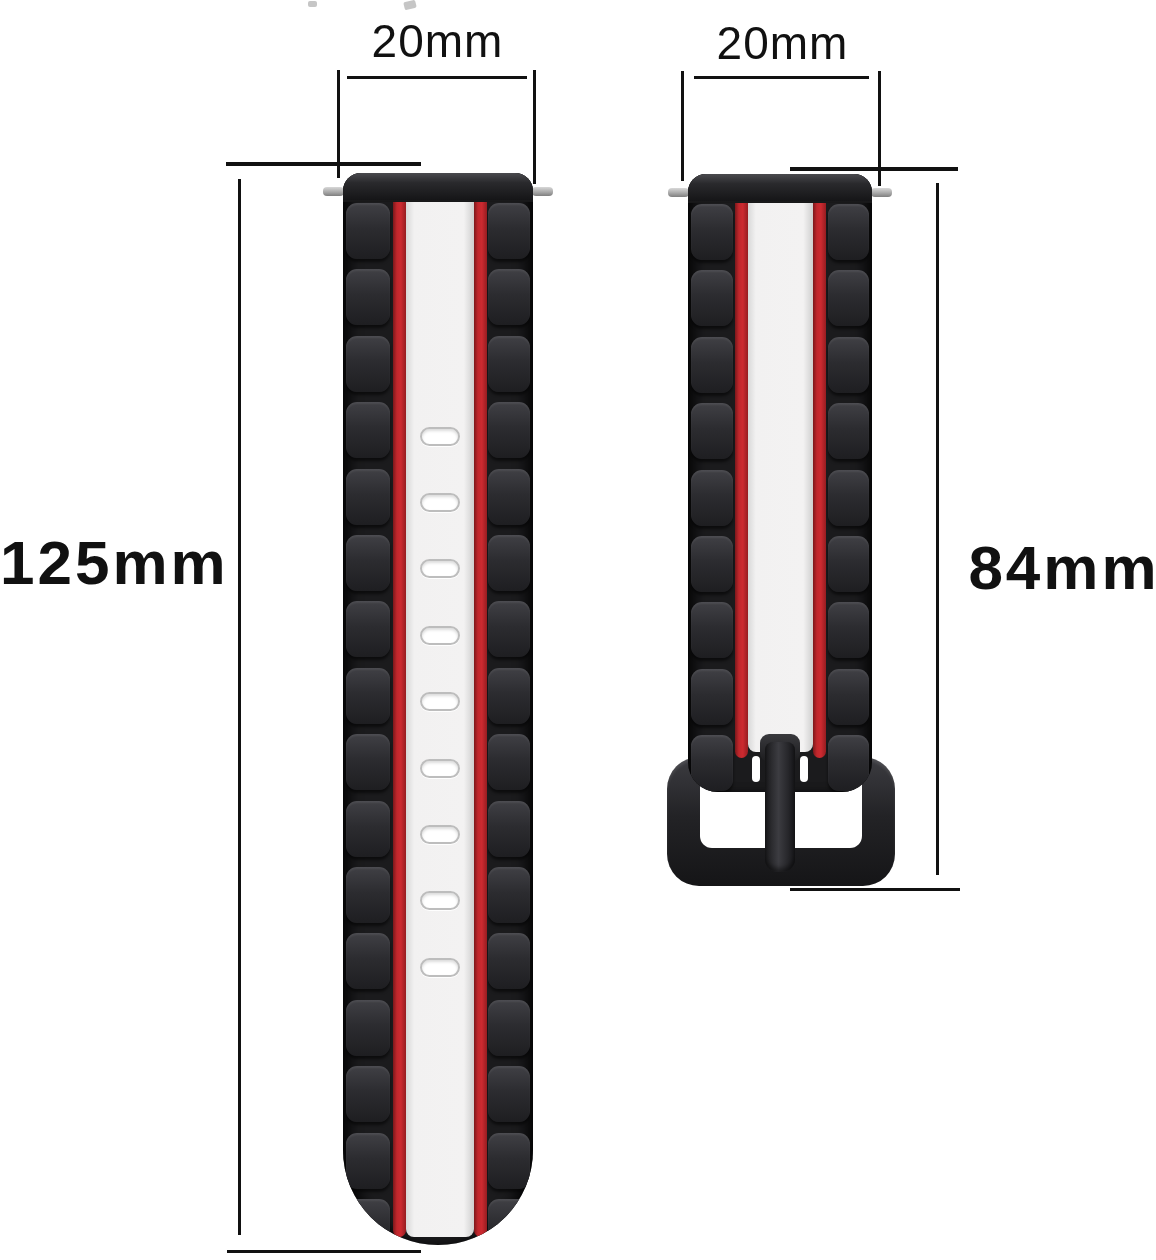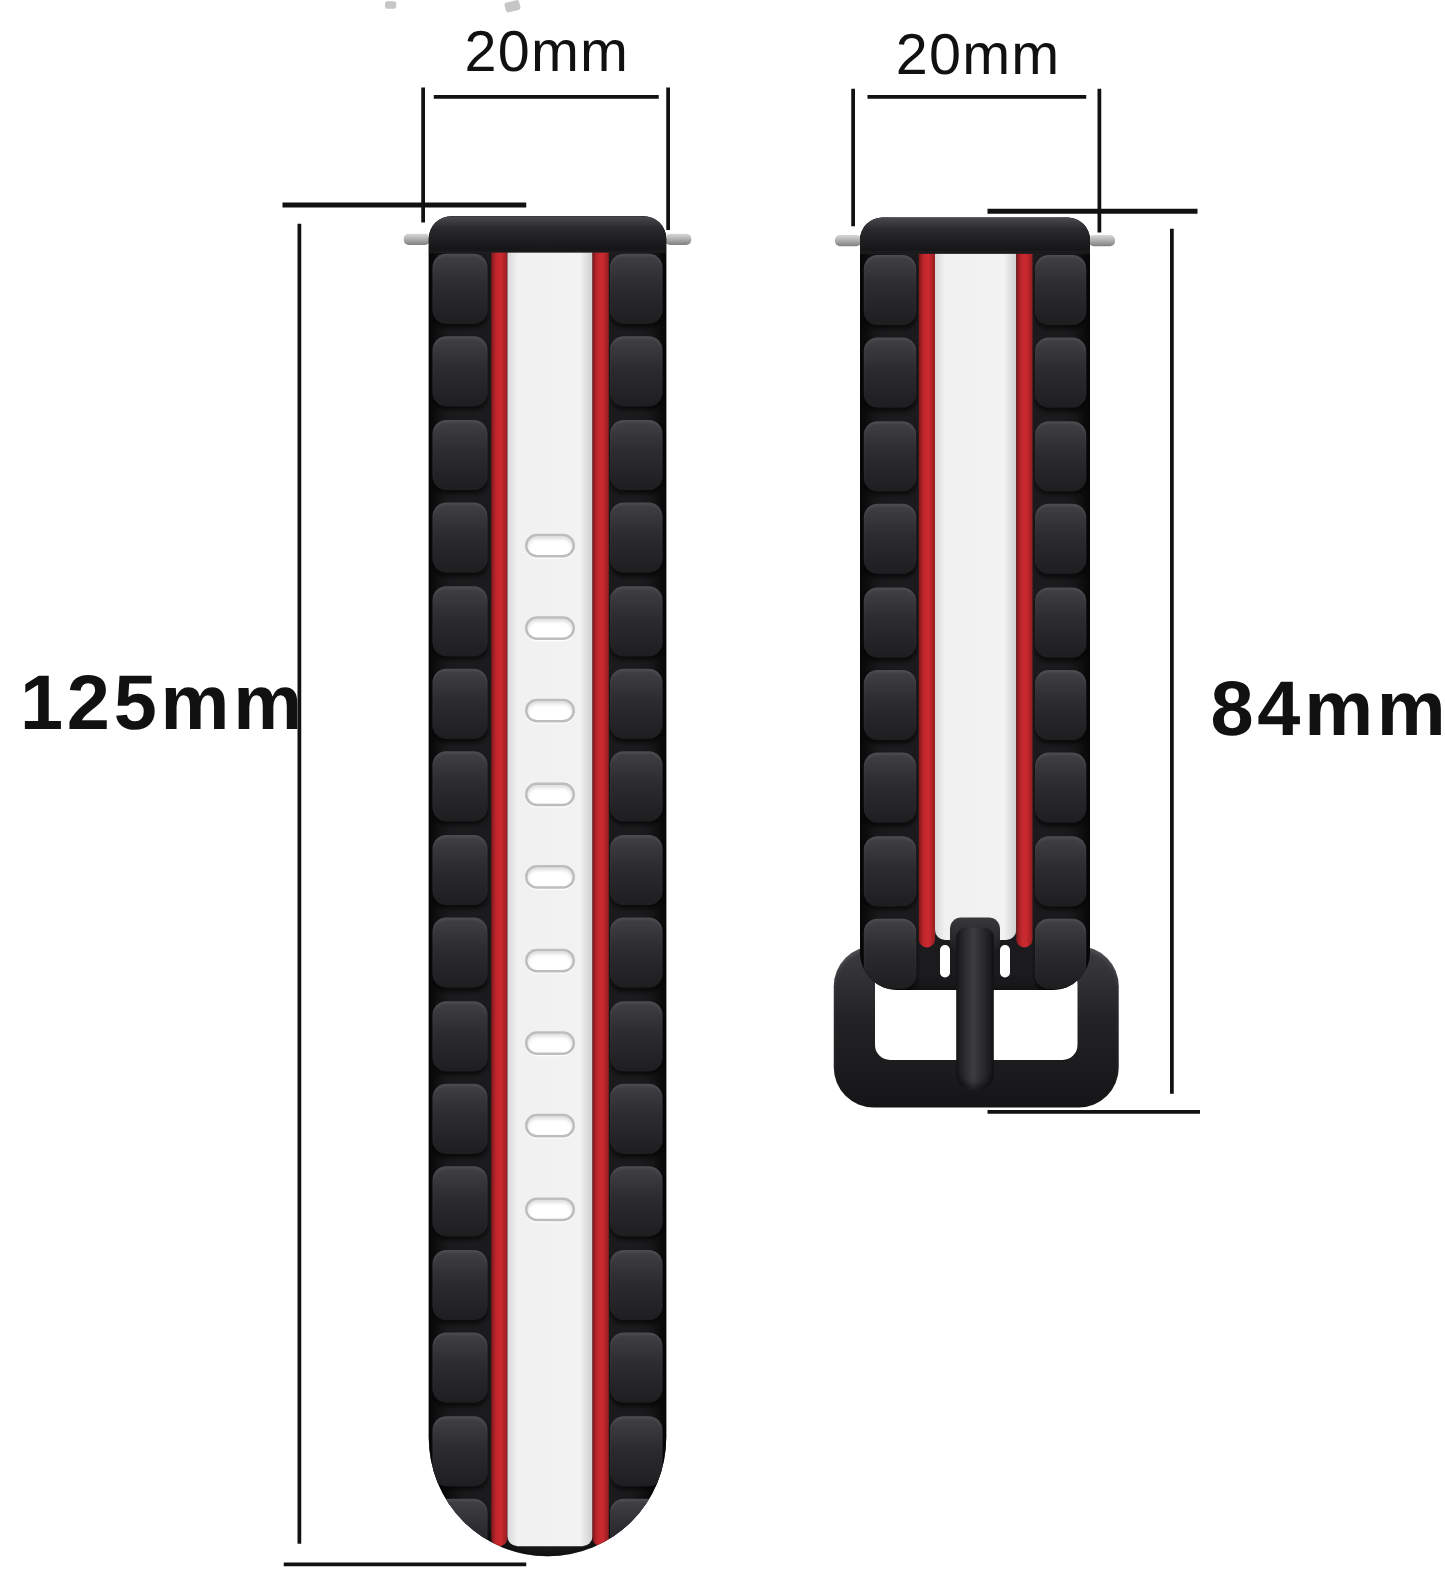--- a/index.html
+++ b/index.html
@@ -56,21 +56,21 @@
 </head>
 <body>
 
 <div id="canvas">
 
   <div class="artifact" style="left:308px;top:1px;width:9px;height:6px;"></div>
   <div class="artifact" style="left:404px;top:1px;width:12px;height:8px;transform:rotate(-14deg);"></div>
 
   <div class="dim-label w-label" style="left:340px;top:14px;width:195px;">20mm</div>
   <div class="dim-label w-label" style="left:685px;top:16px;width:195px;">20mm</div>
-  <div class="dim-label l-label" style="left:0px;top:527px;width:216px;margin-left:16px;">125mm</div>
+  <div class="dim-label l-label" style="left:0px;top:527px;width:216px;">125mm</div>
   <div class="dim-label l-label" style="left:966px;top:532px;width:196px;">84mm</div>
 
   <div class="dline" style="left:347px;top:76px;width:180px;height:3px;"></div>
   <div class="dline" style="left:337px;top:70px;width:3px;height:108px;"></div>
   <div class="dline" style="left:533px;top:70px;width:3px;height:114px;"></div>
 
   <div class="dline" style="left:694px;top:76px;width:175px;height:3px;"></div>
   <div class="dline" style="left:681px;top:71px;width:3px;height:110px;"></div>
   <div class="dline" style="left:878px;top:71px;width:3px;height:115px;"></div>
 

